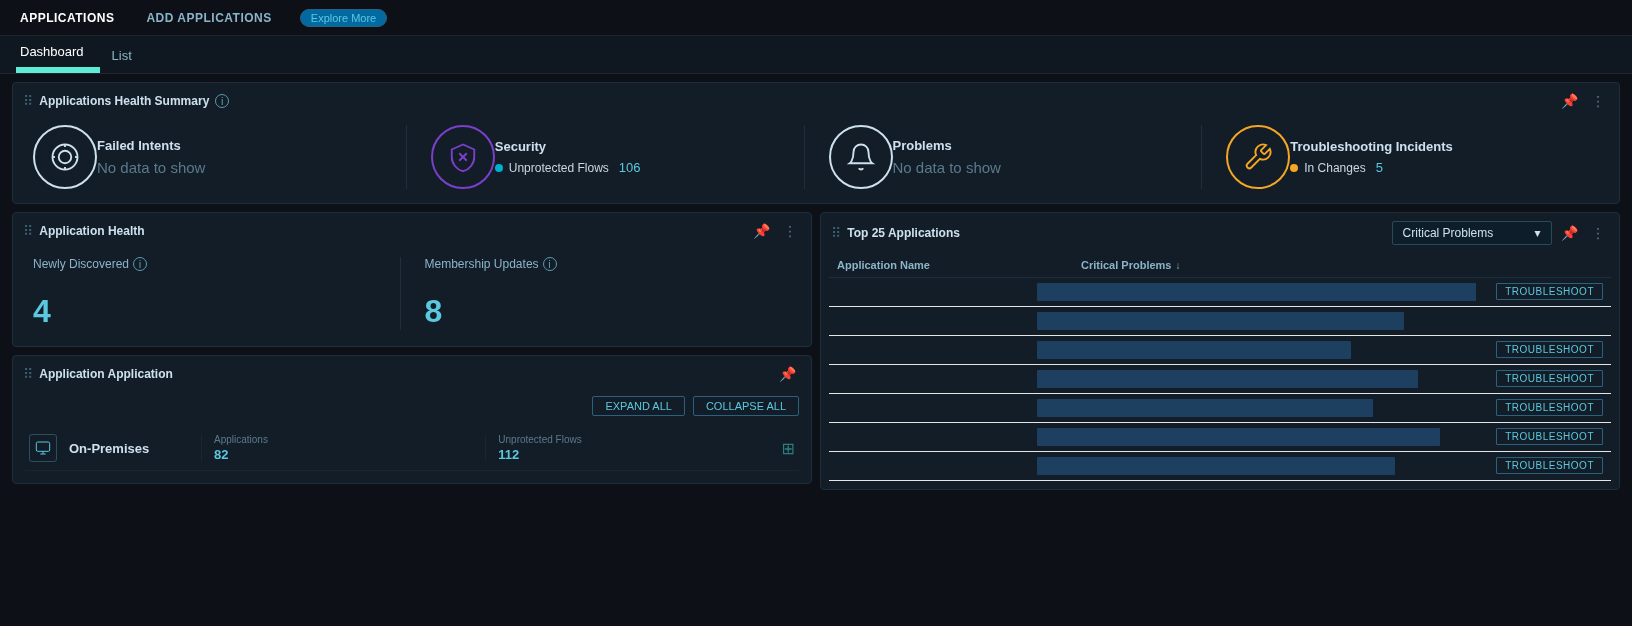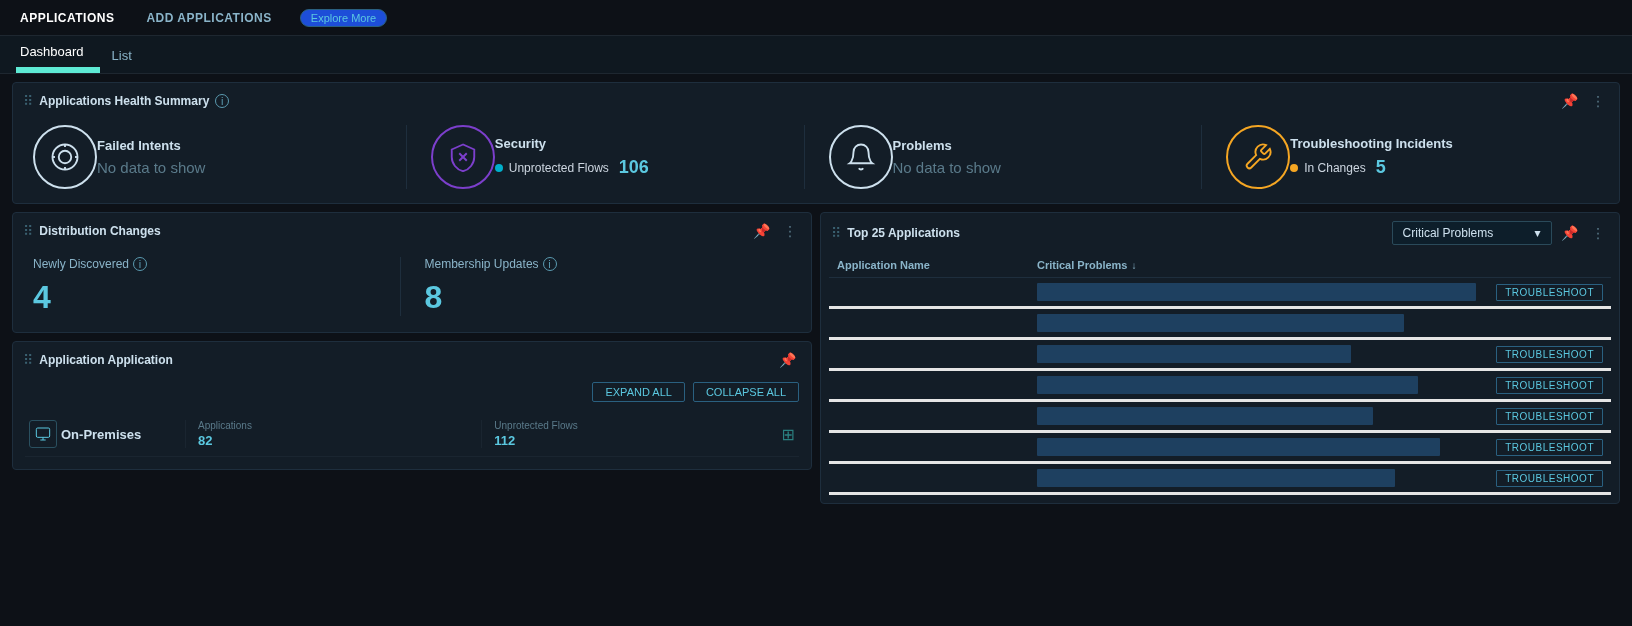--- a/index.html
+++ b/index.html
@@ -25,21 +25,21 @@
       color: #8ab4c9;
       font-size: 12px;
       font-weight: 600;
       text-transform: uppercase;
       letter-spacing: 0.5px;
       cursor: pointer;
       padding: 0 4px;
     }
     .top-nav-item.active { color: #fff; }
     .explore-btn {
-      background: #1d4ed8;
+      background: #0369a1;
       border: 1px solid #2a6080;
       color: #5bc8e0;
       border-radius: 10px;
       padding: 2px 10px;
       font-size: 11px;
       cursor: pointer;
     }
 
     
     .tabs-bar {
@@ -178,22 +178,22 @@
     .dot {
       width: 8px;
       height: 8px;
       border-radius: 50%;
       flex-shrink: 0;
     }
     .dot-blue { background: #00b0cc; }
     .dot-orange { background: #f5a623; }
     .health-value {
       color: #5bc8e0;
-      font-size: 18px;
-      font-weight: 700;
+      font-size: 13px;
+      font-weight: 400;
       margin-left: 4px;
     }
 
     
     .bottom-grid {
       display: flex;
       gap: 8px;
     }
     .left-col {
       width: 800px;
@@ -217,21 +217,21 @@
       border-right: 1px solid #1e2e3d;
       margin-right: 24px;
     }
     .change-item:last-child { border-right: none; margin-right: 0; }
     .change-label {
       display: flex;
       align-items: center;
       gap: 4px;
       font-size: 12px;
       color: #8ab4c9;
-      margin-bottom: 8px;
+      margin-bottom: 22px;
     }
     .change-number {
       font-size: 32px;
       font-weight: 700;
       color: #5bc8e0;
     }
 
     
     .dist-content {
       padding: 8px 12px 12px 12px;
@@ -248,21 +248,21 @@
       color: #5bc8e0;
       padding: 3px 12px;
       font-size: 11px;
       cursor: pointer;
       border-radius: 2px;
     }
     .dist-row {
       display: flex;
       align-items: center;
       padding: 8px 4px;
-      gap: 4px;
+      gap: 12px;
       border-bottom: 1px solid #1a2530;
     }
     .dist-row-icon {
       width: 28px;
       height: 28px;
       border: 1px solid #2a5060;
       border-radius: 3px;
       display: flex;
       align-items: center;
       justify-content: center;
@@ -340,20 +340,21 @@
     }
 
     .top25-table {
       padding: 4px 8px 8px 8px;
     }
     .table-header-row {
       display: flex;
       align-items: flex-end;
       padding: 6px 8px;
       border-bottom: 1px solid #1e2e3d;
+      gap: 44px;
     }
     .th-app-name {
       flex: 0 0 200px;
       font-size: 11px;
       color: #8ab4c9;
       font-weight: 600;
     }
     .th-critical {
       flex: 1;
       font-size: 11px;
@@ -362,23 +363,22 @@
       display: flex;
       align-items: center;
       gap: 4px;
     }
     .th-action {
       flex: 0 0 110px;
     }
 
     .table-data-row {
       display: flex;
-      align-items: center;
       padding: 5px 8px;
-      border-bottom: 3px solid #e5e5e5;
+      border-bottom: 1px solid #e5e5e5;
       gap: 8px;
     }
     .td-app-name {
       flex: 0 0 192px;
     }
     .td-bar-area {
       flex: 1;
       height: 18px;
     }
     .bar-fill {
@@ -505,21 +505,21 @@
     </div>
   </div>
 
   <div class="bottom-grid">
     <div class="left-col">
 
       <div class="card">
         <div class="card-header">
           <div class="card-header-left">
             <span class="drag-icon">⠿</span>
-            <span class="card-title">Distribution Changes</span>
+            <span class="card-title">Application Health</span>
           </div>
           <div class="card-header-right">
             <button class="icon-btn">📌</button>
             <button class="icon-btn">⋮</button>
           </div>
         </div>
         <div class="app-changes-content">
           <div class="change-item">
             <div class="change-label">
               <span>Newly Discovered</span>

